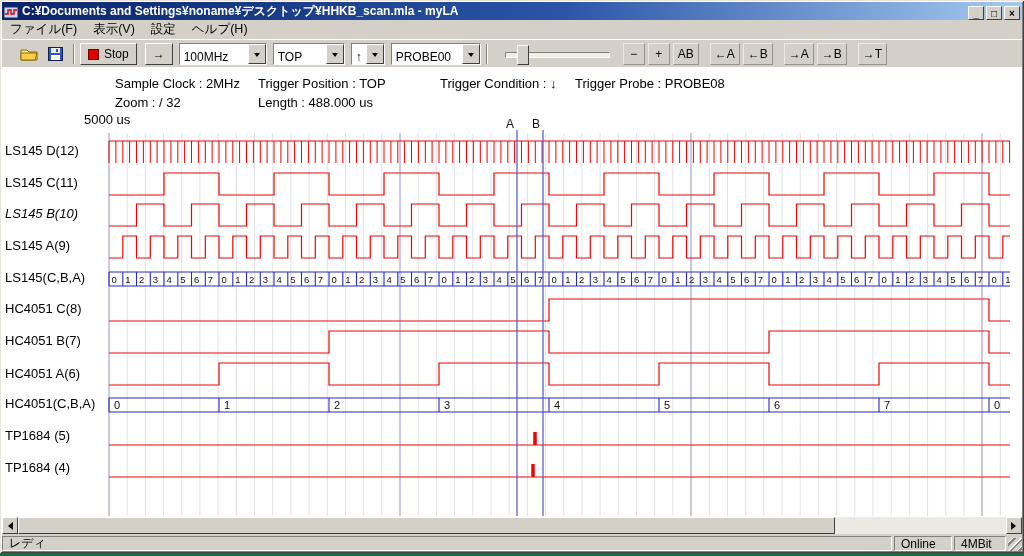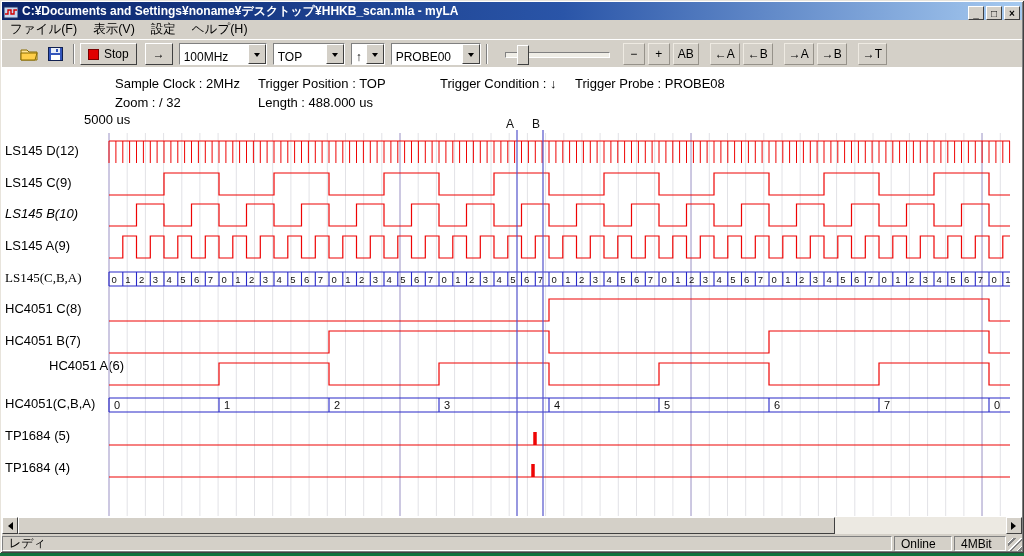--- a/index.html
+++ b/index.html
@@ -172,27 +172,27 @@
 
   <div class="overlay" id="overlay">
     <span class="ovl-text pos-sc">Sample Clock : 2MHz</span>
     <span class="ovl-text pos-tp">Trigger Position : TOP</span>
     <span class="ovl-text pos-tc">Trigger Condition : ↓</span>
     <span class="ovl-text pos-tpr">Trigger Probe : PROBE08</span>
     <span class="ovl-text pos-zoom">Zoom : / 32</span>
     <span class="ovl-text pos-len">Length : 488.000 us</span>
     <span class="ovl-text pos-time">5000 us</span>
   <div class="ch-label" style="top: 143px;">LS145 D(12)</div>
-      <div class="ch-label" style="top: 175px;">LS145 C(9)</div>
+      <div class="ch-label" style="top: 175px;">LS145 C(11)</div>
       <div class="ch-label" style="top: 206px; font-style: italic;">LS145 B(10)</div>
       <div class="ch-label" style="top: 238px;">LS145 A(9)</div>
-      <div class="ch-label" style="top: 270px; font-family: Liberation Serif, serif;">LS145(C,B,A)</div>
+      <div class="ch-label" style="top: 270px;">LS145(C,B,A)</div>
       <div class="ch-label" style="top: 301px;">HC4051 C(8)</div>
       <div class="ch-label" style="top: 333px;">HC4051 B(7)</div>
-      <div class="ch-label" style="top: 358px; margin-left: 44px;">HC4051 A(6)</div>
+      <div class="ch-label" style="top: 366px;">HC4051 A(6)</div>
       <div class="ch-label" style="top: 396px;">HC4051(C,B,A)</div>
       <div class="ch-label" style="top: 428px;">TP1684 (5)</div>
       <div class="ch-label" style="top: 460px;">TP1684 (4)</div>
     </div>
 
   <svg id="plot" viewBox="0 0 1024 553">
       <g>
         <line x1="109.0" y1="133" x2="109.0" y2="516" stroke="#e2e2e6" stroke-width="1"></line>
         <line x1="127.2" y1="133" x2="127.2" y2="516" stroke="#e2e2e6" stroke-width="1"></line>
         <line x1="145.4" y1="133" x2="145.4" y2="516" stroke="#e2e2e6" stroke-width="1"></line>

